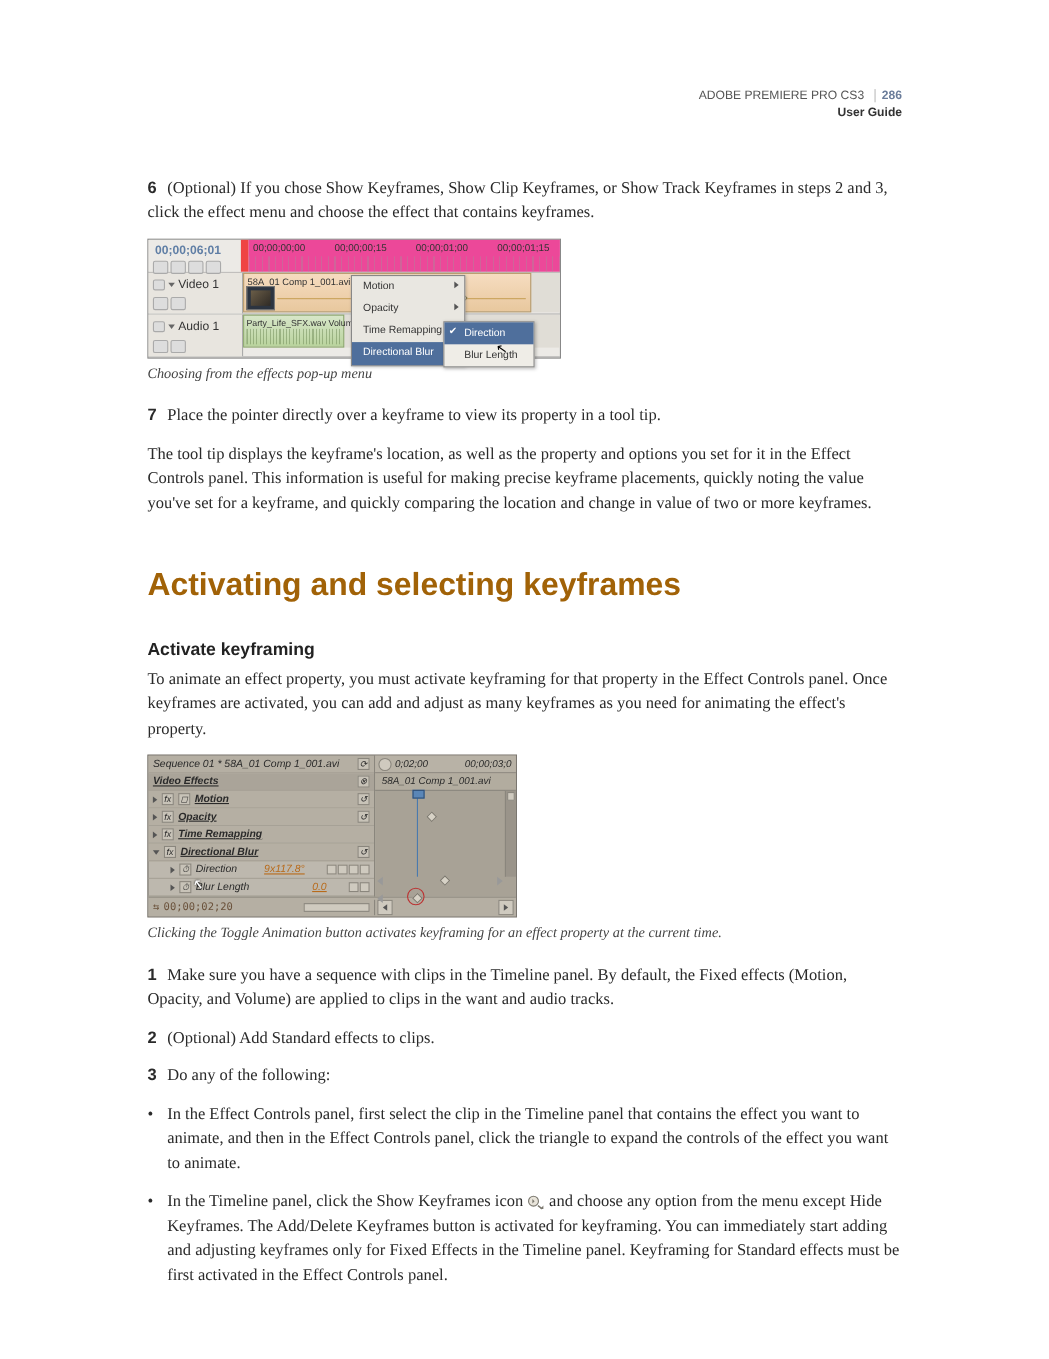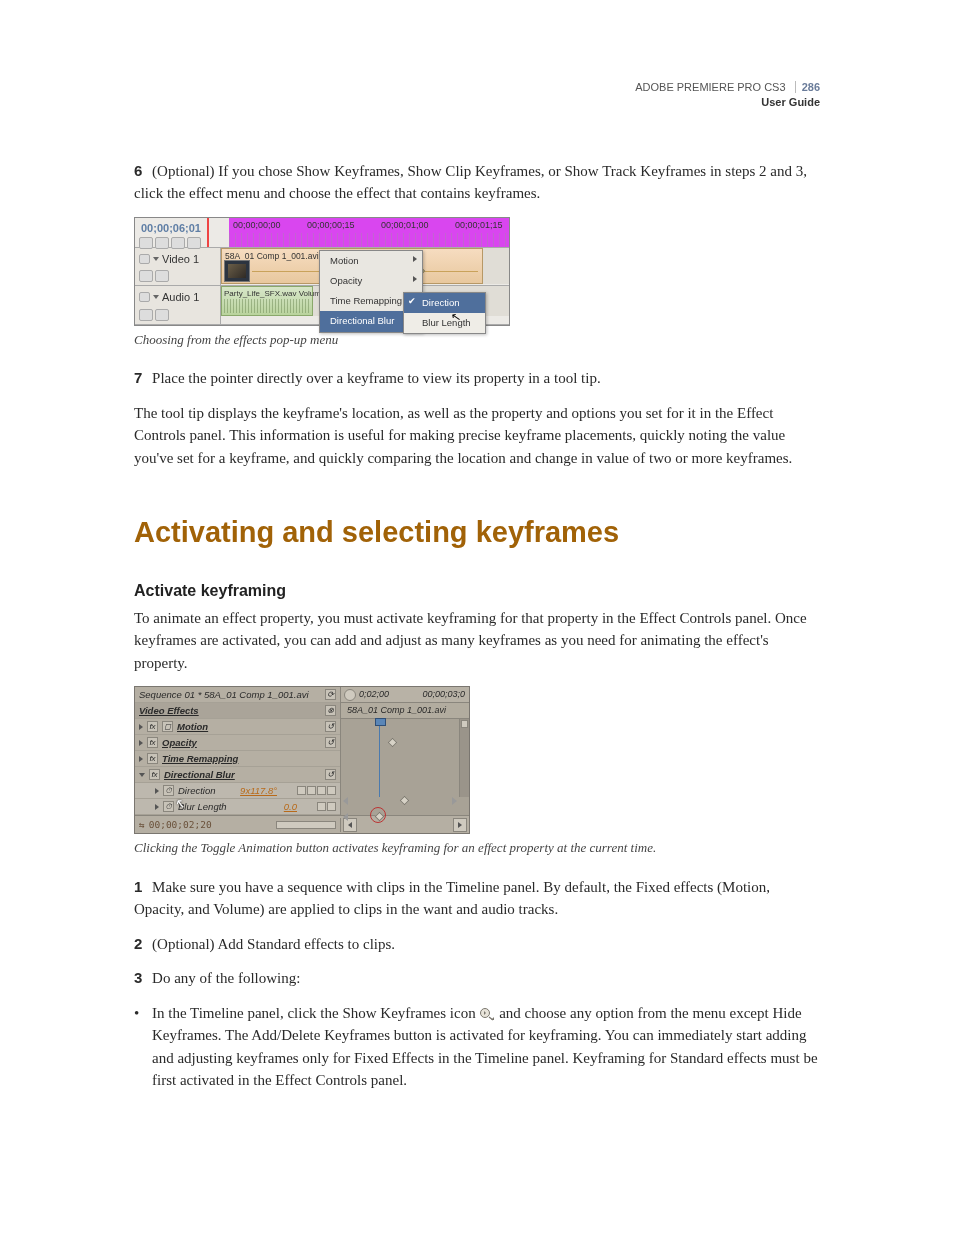--- a/index.html
+++ b/index.html
@@ -83,25 +83,25 @@
     position: relative;
   }
   .fig1 .tabbar { height: 18px; background: linear-gradient(#f7f6f3,#e6e3dd); border-bottom:1px solid #aaa; position:relative; }
   .fig1 .tab {
     position:absolute; left:4px; top:2px;
     background:#f0ede7; border:1px solid #999; border-bottom:none;
     padding:1px 6px; font-size:9px;
   }
   .fig1 .tab .x { color:#86949a; margin-left:4px; font-weight:bold; }
   .fig1 .hdrrow { display:flex; border-bottom:1px solid #aaa; height:30px; }
-  .fig1 .leftcol { width:74px; flex:none; border-right:2px solid #ef4444; background:#eceae6; }
+  .fig1 .leftcol { width:91px; flex:none; border-right:7px solid #ef4444; background:#eceae6; }
   .fig1 .timecode { color:#5f7ea5; font-weight:bold; font-size:11px; padding:2px 4px 0 6px; }
   .fig1 .toolrow { display:flex; gap:2px; padding:1px 4px; align-items:center; }
   .fig1 .tbtn { width:14px; height:12px; background:#ddd; border:1px solid #aaa; border-radius:2px; position:relative; }
-  .fig1 .ruler { flex:1; background:#d946ef; position:relative;margin-left:20px; }
+  .fig1 .ruler { flex:1; background:#ec4899; position:relative; }
   .fig1 .ruler .lbl { position:absolute; top:1px; font-size:9px; color:#333; }
   .fig1 .ruler .ticks { position:absolute; bottom:0; left:0; right:0; height:14px; background:
     repeating-linear-gradient(to right, #999 0 1px, transparent 1px 6px); opacity:0.35;}
   .fig1 .track { display:flex; border-bottom:1px solid #aaa; }
   .fig1 .track .head { width:86px; flex:none; border-right:1px solid #aaa; background:#e8e5df; padding:3px 4px; }
   .fig1 .track .head .tname { font-size:11px; color:#333; display:flex; align-items:center; gap:3px;}
   .fig1 .tri { display:inline-block; width:0;height:0;border-top:4px solid #666;border-left:3px solid transparent;border-right:3px solid transparent; }
   .fig1 .track .body { flex:1; position:relative; background:#e0ddd6; }
   .fig1 .videotrack .body { height:36px; }
   .fig1 .clip {
@@ -411,20 +411,21 @@
 <p class="step-par">
   <span class="stepnum">2</span>
   <span>(Optional) Add Standard effects to clips.</span>
 </p>
 <p class="step-par">
   <span class="stepnum">3</span>
   <span>Do any of the following:</span>
 </p>
 
 <ul class="bullets">
+  <li>In the Effect Controls panel, first select the clip in the Timeline panel that contains the effect you want to animate, and then in the Effect Controls panel, click the triangle to expand the controls of the effect you want to animate.</li>
   <li>
     <span>In the Timeline panel, click the Show Keyframes icon </span><span class="inline-icon"><svg viewBox="0 0 16 14">
           <circle cx="6" cy="6" r="4.5" fill="#e8e4da" stroke="#7a776e"></circle>
           <path d="M5 4 L7 6 L5 8 Z" fill="#7a776e"></path>
           <path d="M10 10 L14 13" stroke="#7a776e" stroke-width="1.3"></path>
           <path d="M12 13 L15 13 L15 10 Z" fill="#7a776e"></path>
         </svg></span><span> and choose any option from the menu except Hide Keyframes. The Add/Delete Keyframes button is activated for keyframing. You can immediately start adding and adjusting keyframes only for Fixed Effects in the Timeline panel. Keyframing for Standard effects must be first activated in the Effect Controls panel.</span>
   </li>
 </ul>
 

